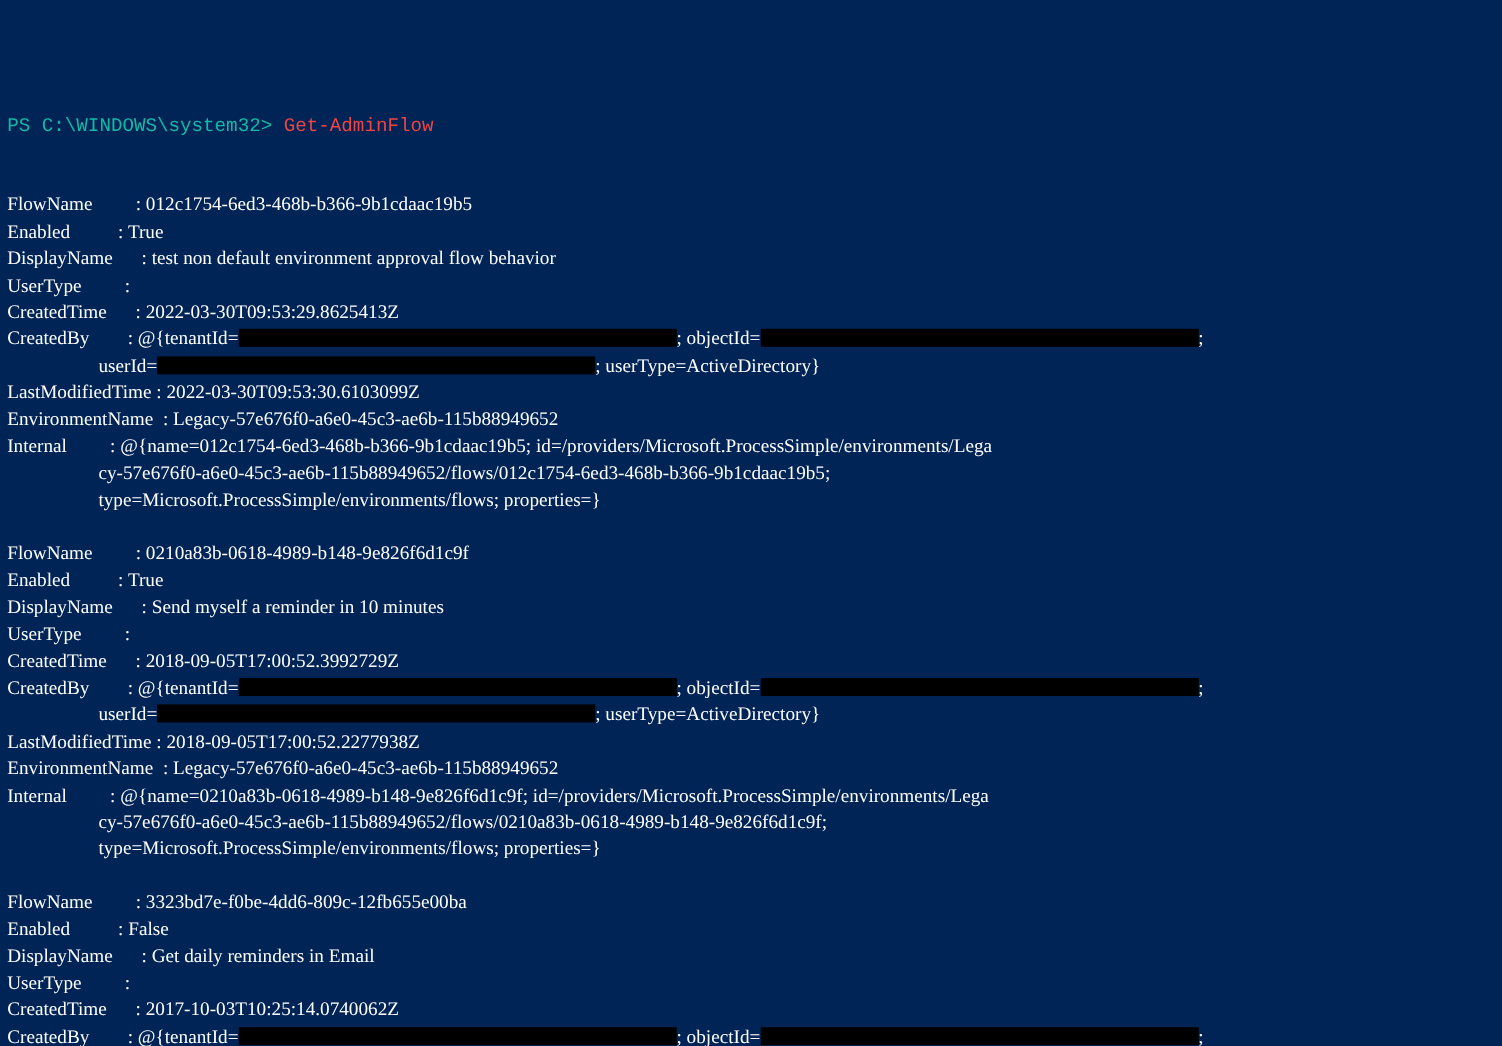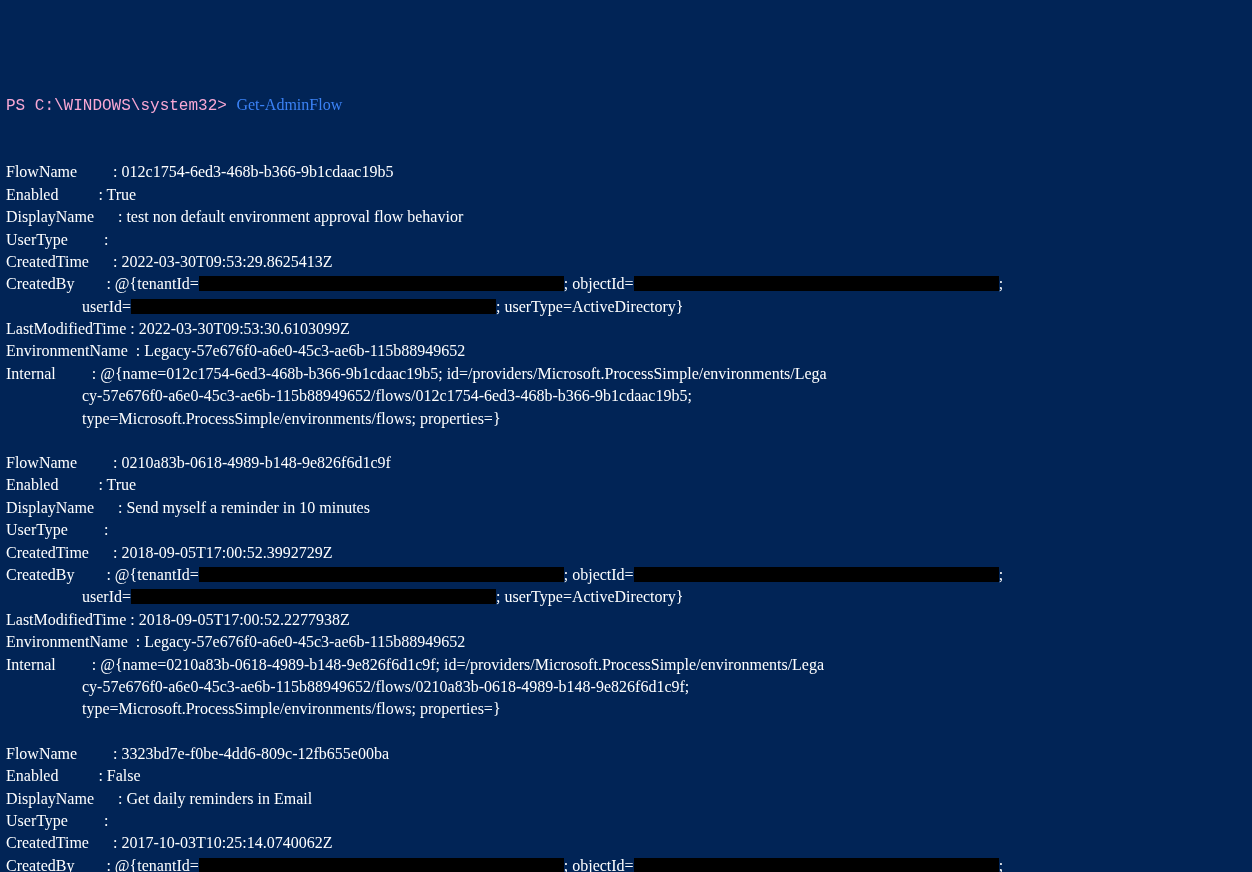--- a/index.html
+++ b/index.html
@@ -16,25 +16,24 @@
       padding: 4px 6px;
       width: 1252px;
       height: 872px;
       overflow: hidden;
       white-space: pre;
     }
     .prompt-line {
       margin-bottom: 22px;
     }
     .prompt-path {
-      color: #f9a8d4;
+      color: #14b8a6;
     }
     .prompt-cmd {
-      color: #3b82f6;
-      font-family: Liberation Serif, serif;
+      color: #ef4444;
     }
     .record {
       margin-bottom: 22px;
       font-family: Liberation Serif, serif;
     }
     .prop-line {
       display: block;
     }
     .redact {
       display: inline-block;

